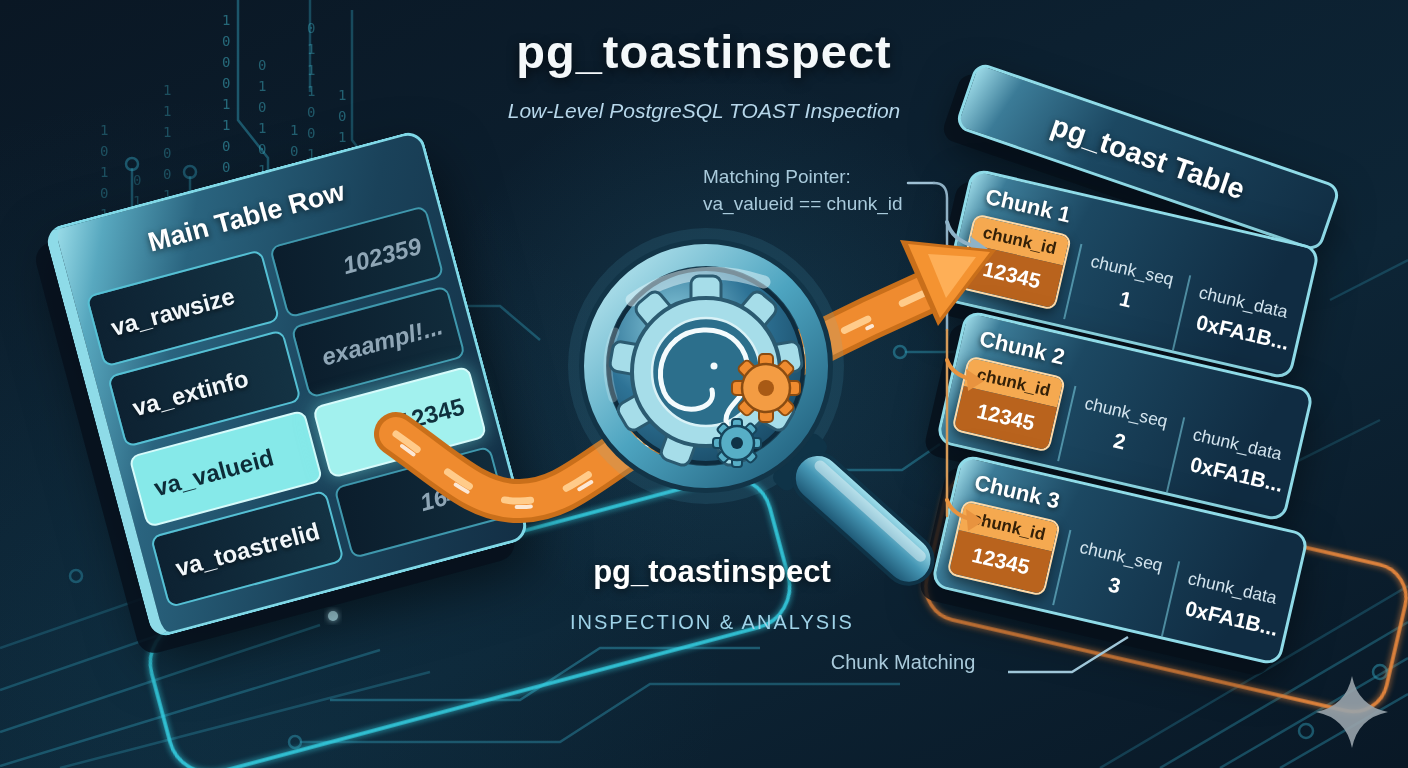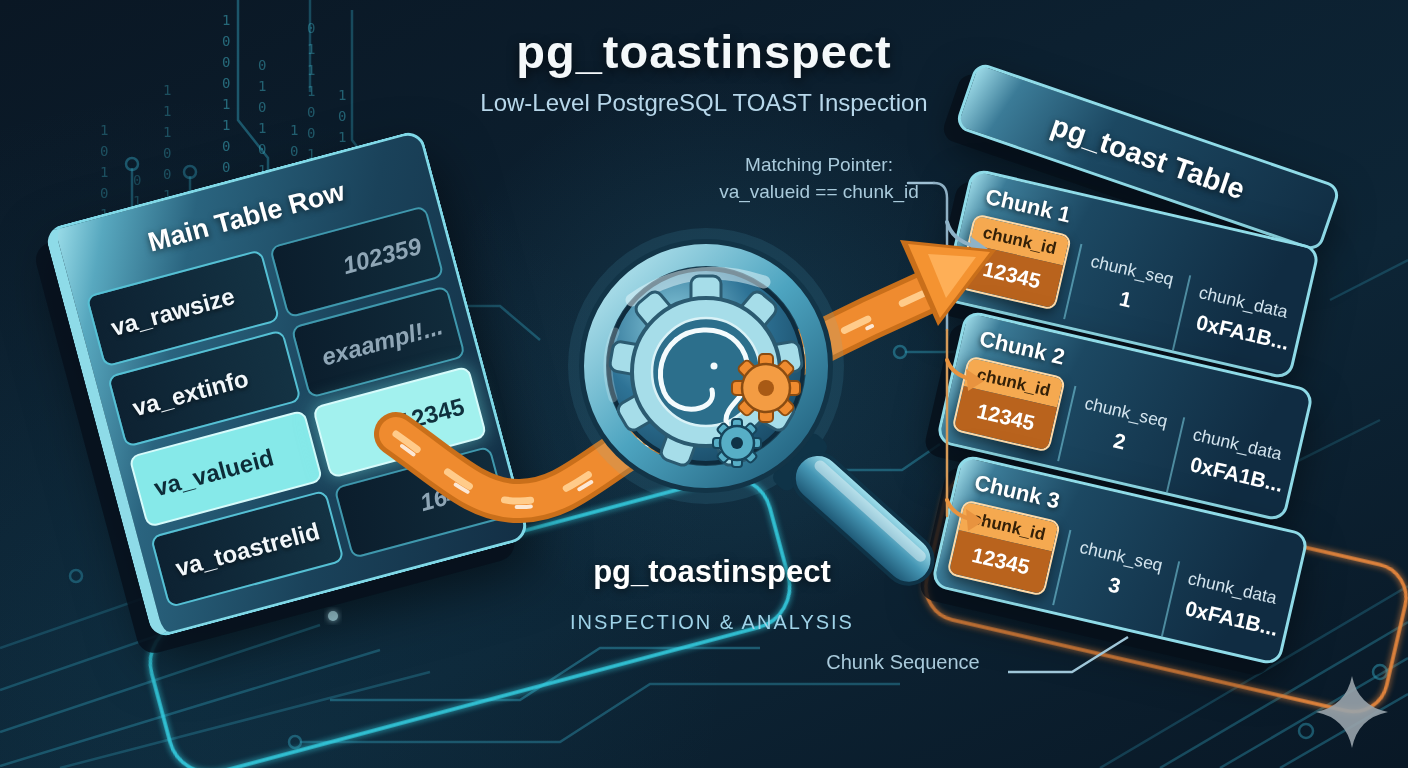--- a/index.html
+++ b/index.html
@@ -17,21 +17,21 @@
     position:absolute;z-index:1;color:#46c8dc;
     font-family:"DejaVu Sans Mono",monospace;font-size:14px;line-height:1.5;
     white-space:pre-line;letter-spacing:1px;
   }
   
   .title-block{position:absolute;top:24px;left:0;right:0;text-align:center;z-index:6;}
   .title-main{
     margin:0;font-size:47px;font-weight:800;color:#f4f8fa;letter-spacing:1px;
     text-shadow:0 3px 12px rgba(0,0,0,.65);
   }
-  .title-sub{margin:10px 0 0;font-size:24px;font-weight:500;color:#b7d7ea;}
+  .title-sub{margin:20px 0 0;font-size:21px;font-weight:500;color:#b7d7ea;font-style:italic;}
   
   .main-table{
     position:absolute;left:92px;top:172px;width:352px;z-index:3;
     transform:rotate(-15deg);transform-origin:50% 50%;
     background:linear-gradient(115deg,#9bdde9 0%,#58a8bf 9%,#2a647f 26%,#1a425a 60%,#132f45 100%);
     border:3px solid #7fd8e7;border-left:11px solid #8edbe8;border-radius:18px;
     box-shadow:-16px 14px 0 rgba(7,17,28,.85), 0 26px 55px rgba(0,0,0,.55);
     padding:8px 12px 14px;
   }
   .main-table-title{
@@ -89,21 +89,21 @@
   .cell-seq{transform:translateY(6px);}
   .cell-data{transform:translateY(12px);}
   .cell-lbl{color:#d3e4ee;font-size:17.5px;}
   .cell-val{color:#fff;font-weight:800;font-size:21px;margin-top:7px;text-align:center;}
   .cell-data .cell-val{text-align:left;padding-left:4px;}
   #chunk-1{left:952px;top:206px;}
   #chunk-2{left:946px;top:348px;}
   #chunk-3{left:941px;top:492px;}
   
   .matching-pointer{
-    position:absolute;left:703px;top:152px;width:232px;z-index:6;text-align:center;
+    position:absolute;left:703px;top:164px;width:232px;z-index:6;text-align:left;
     color:#a9cadb;font-size:19px;line-height:1.4;
   }
   .chunk-sequence{
     position:absolute;left:796px;top:648px;width:214px;z-index:6;text-align:center;
     color:#a9cadb;font-size:20px;line-height:1.4;
   }
   .mag-caption{position:absolute;left:542px;top:554px;width:340px;z-index:6;text-align:center;}
   .mag-caption-title{color:#fff;font-weight:800;font-size:31px;text-shadow:0 2px 8px rgba(0,0,0,.6);}
   .mag-caption-sub{color:#9fd3e8;font-size:20px;letter-spacing:2px;margin-top:21px;}
   #fg-svg{z-index:5;}
@@ -490,21 +490,21 @@
 
     <path d="M 1352 676 Q 1358 706 1388 712 Q 1358 718 1352 748 Q 1346 718 1316 712 Q 1346 706 1352 676 Z" fill="#98a3ab" opacity=".9"></path>
   </svg>
 
   <div class="matching-pointer">
     <div>Matching Pointer:</div>
     <div>va_valueid == chunk_id</div>
   </div>
 
   <div class="chunk-sequence">
-    <div>Chunk Sequence</div>
+    <div>Chunk Matching</div>
   </div>
 
   <div class="mag-caption">
     <div class="mag-caption-title">pg_toastinspect</div>
     <div class="mag-caption-sub">INSPECTION &amp; ANALYSIS</div>
   </div>
 
 </div>
 
 </body></html>

